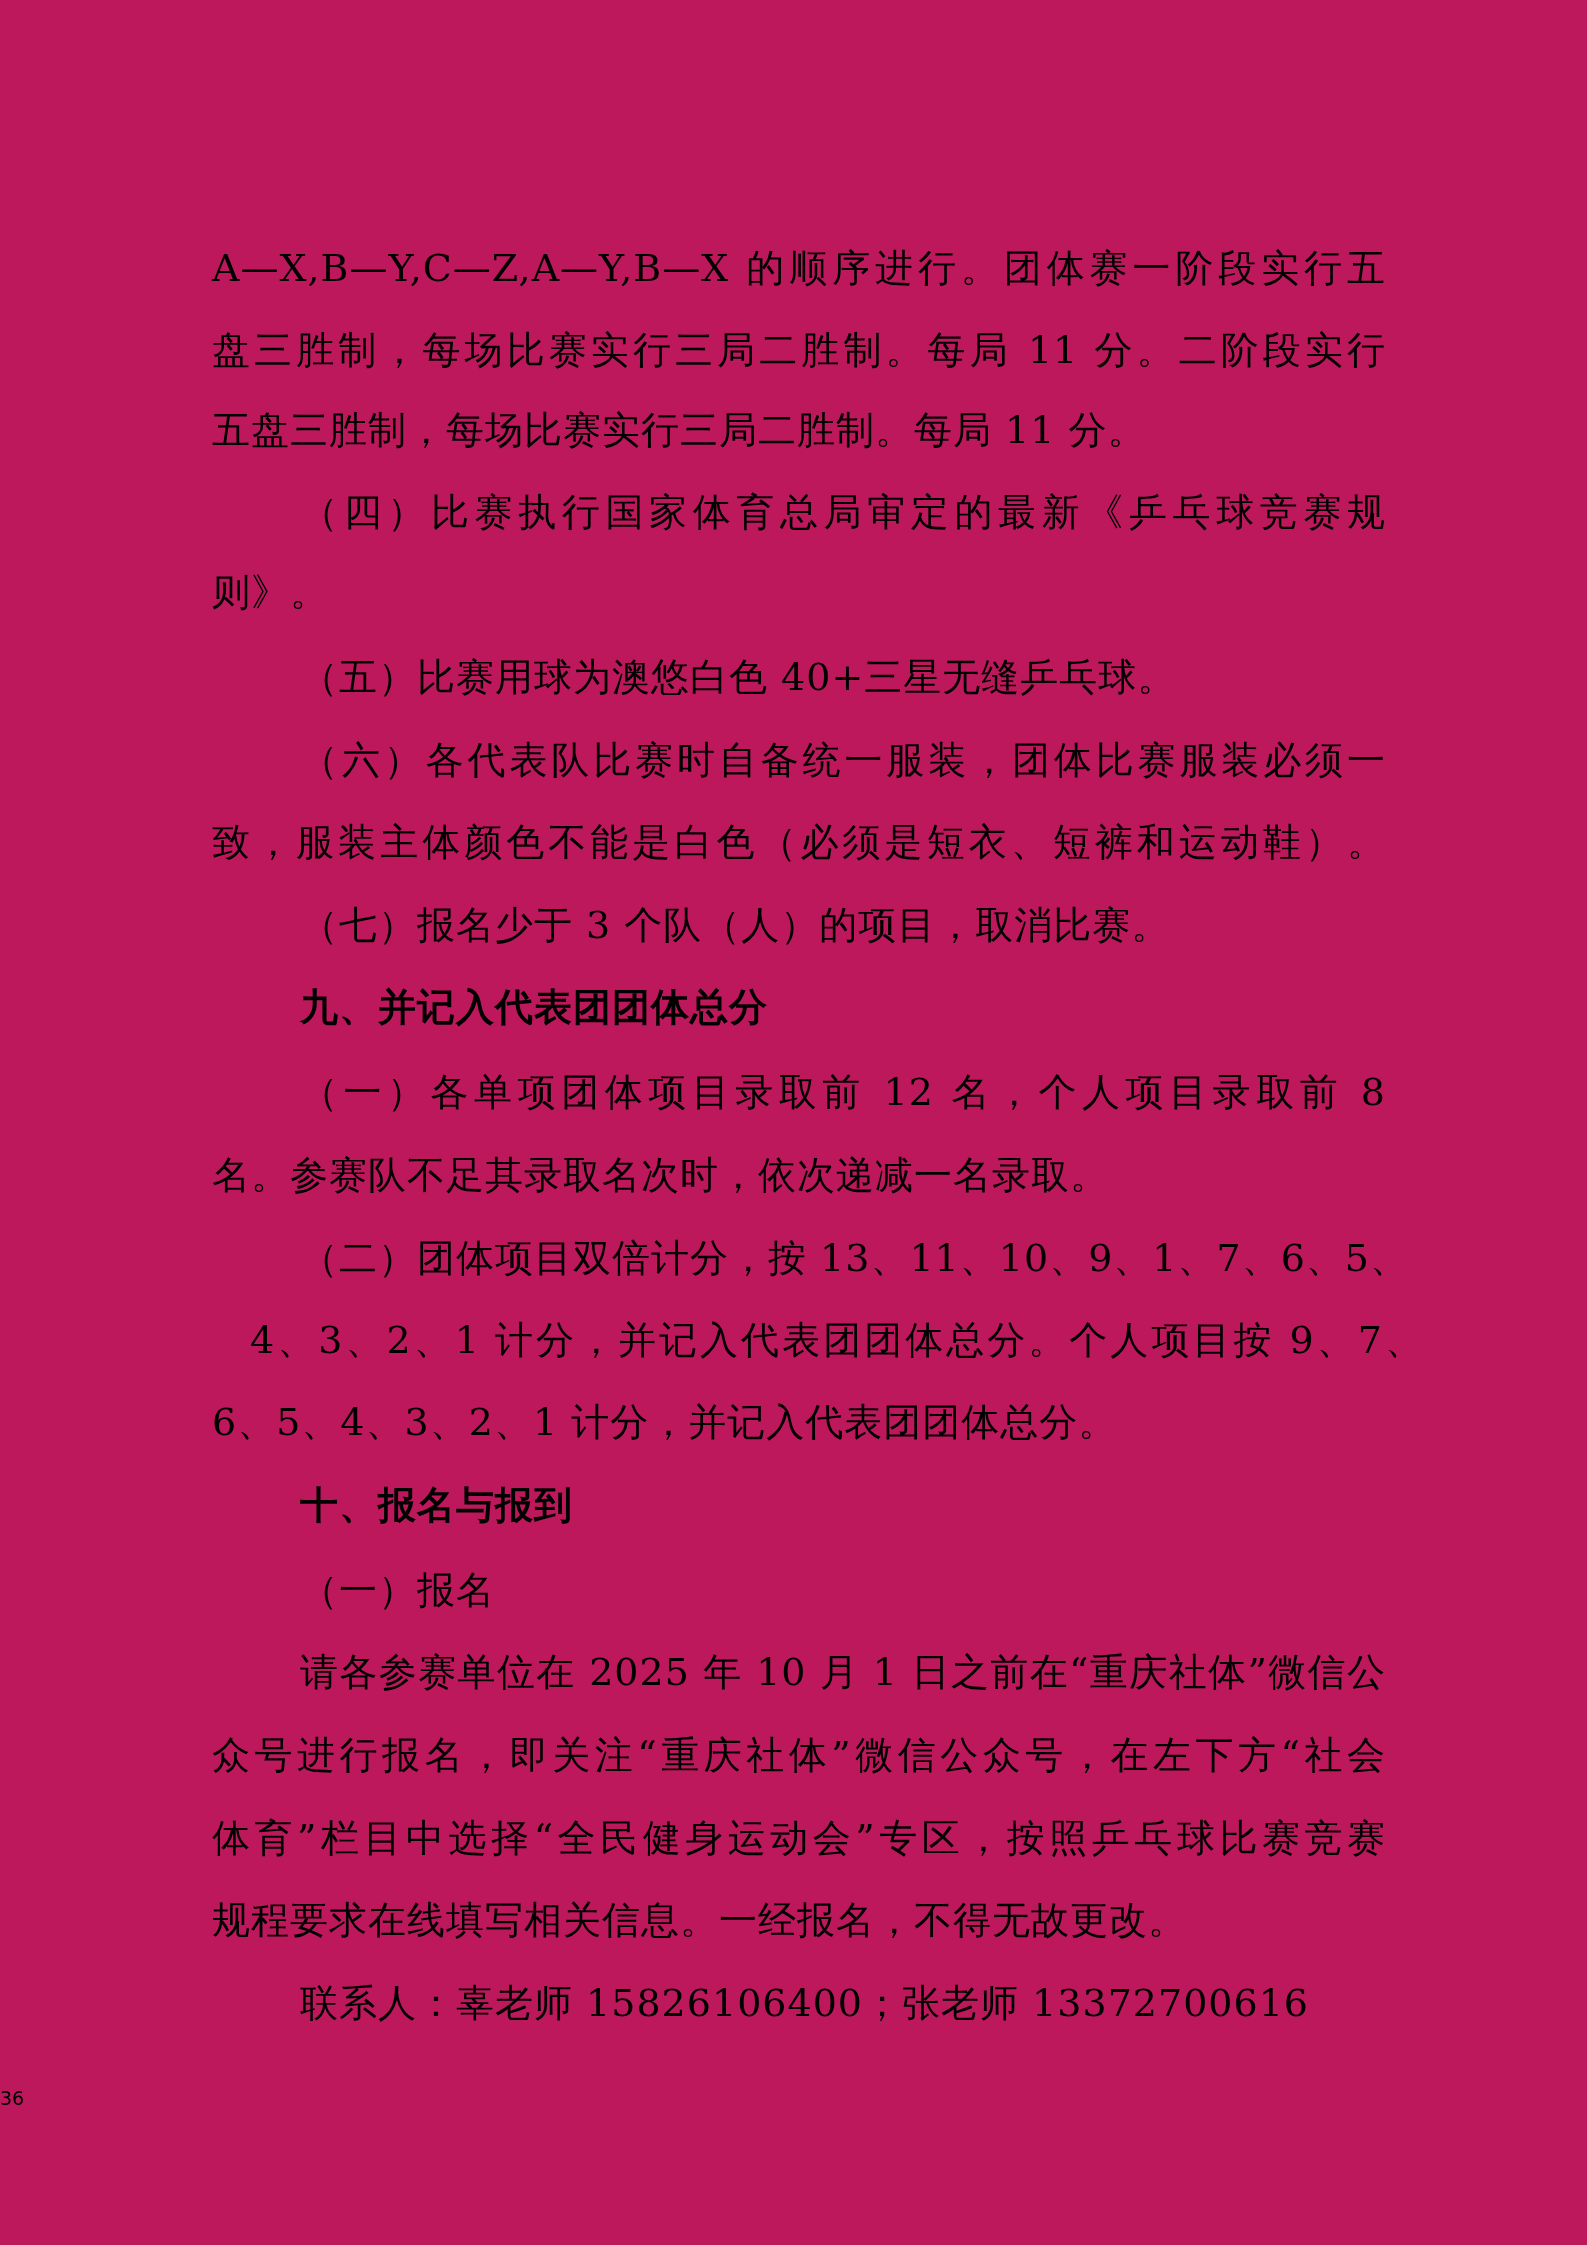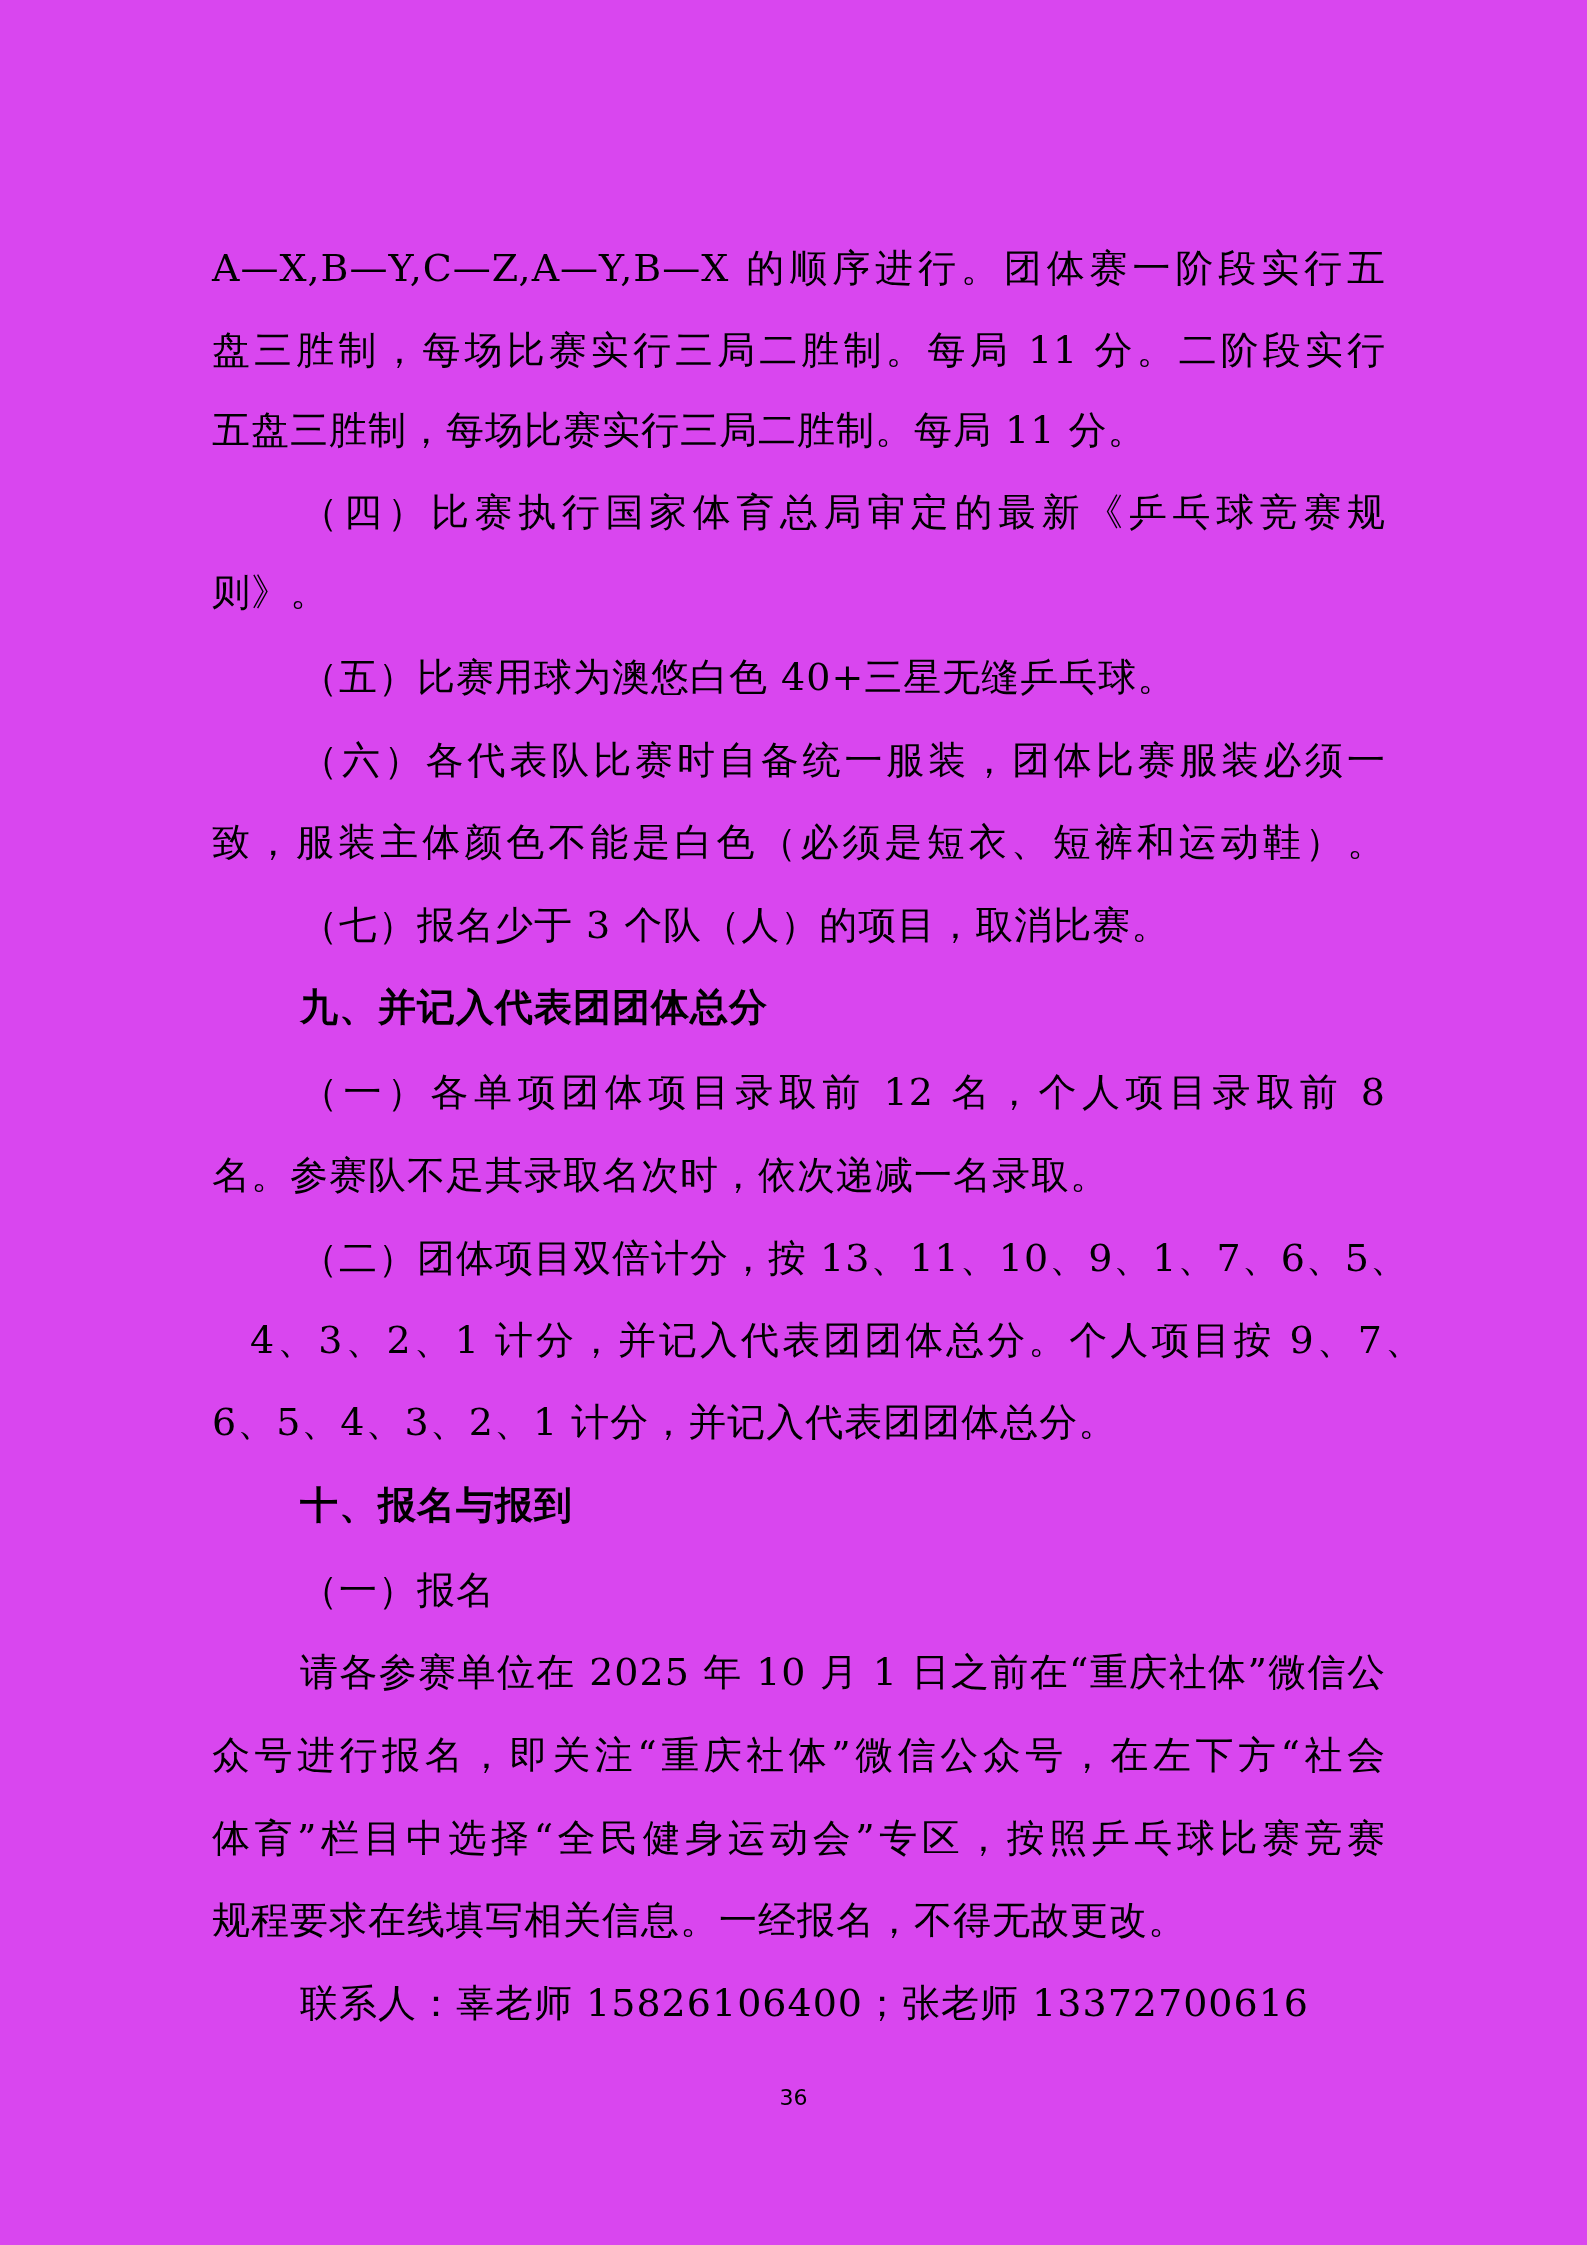--- a/index.html
+++ b/index.html
@@ -13,21 +13,21 @@
       position: relative;
       overflow: hidden;
       color: #000000;
     }
     .page {
       position: absolute;
       left: 0;
       top: 0;
       width: 1587px;
       height: 2245px;
-      background: #d946ef;
+      background: #be185d;
     }
     .line {
       position: absolute;
       left: 212px;
       width: 1174px;
       height: 60px;
       line-height: 60px;
       font-family: "DejaVu Serif", "Liberation Serif", serif;
       font-size: 38px;
       white-space: nowrap;
@@ -47,23 +47,23 @@
       font-weight: bold;
       font-size: 38px;
       text-align-last: left;
       letter-spacing: 1px;
     }
     .page-number {
       position: absolute;
       left: 0;
       width: 1587px;
       top: 2086px;
-      text-align: center;
+      text-align: left;
       font-family: "DejaVu Sans", "Liberation Sans", sans-serif;
-      font-size: 22px;
+      font-size: 19px;
       line-height: 24px;
     }
   </style>
 </head>
 <body>
 
 <div class="page">
   <div id="lines-container">
     <div class="line" style="top: 238px;">A—X,B—Y,C—Z,A—Y,B—X 的顺序进行。团体赛一阶段实行五</div>
     <div class="line" style="top: 320px;">盘三胜制，每场比赛实行三局二胜制。每局 11 分。二阶段实行</div>

